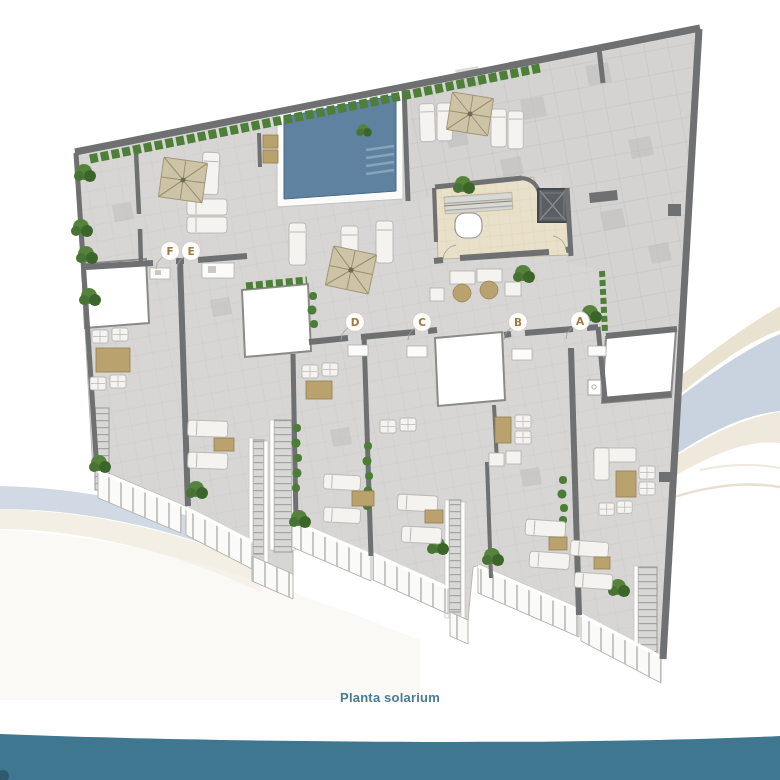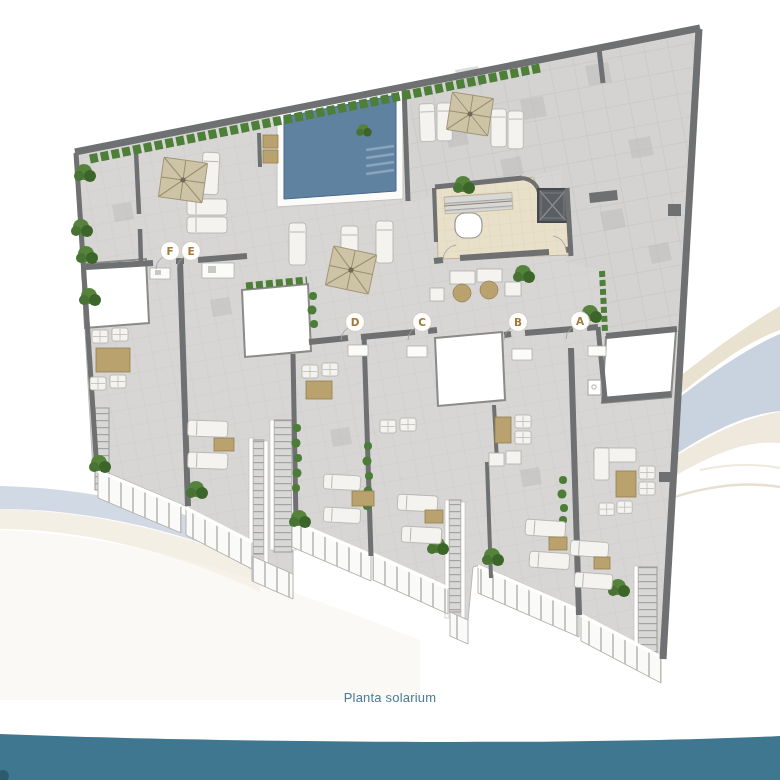--- a/index.html
+++ b/index.html
@@ -1,20 +1,20 @@
 <!DOCTYPE html>
 <html style="--c-accent_text: #4a7b97; --c-wave_band: #3f7690; --c-pool_water: #5e82a0; --c-pool_steps: #8aa5bb; --c-parasol: #cdc3a7; --c-parasol_rib: #9a8f6d; --c-marker_letter: #a5793a; --c-wall: #6e7071; --c-floor: #d7d6d4; --c-floor_line: #c6c5c3; --c-core_floor: #e9e0ca; --c-swoosh_blue: #c9d2df; --c-swoosh_beige: #e9e2d1; --c-hedge: #4e7f38; --c-hedge_dark: #3a6326; --c-lounger: #f4f3f0; --c-table_tan: #b9a26e; --c-railing: #f8f8f6; --c-stair: #d8d8d6;"><head>
 <meta charset="utf-8">
 <style>
   html,body{margin:0;padding:0;background:#ffffff;width:780px;height:780px;overflow:hidden;
     font-family:"Liberation Sans", sans-serif;}
   #stage{position:relative;width:780px;height:780px;background:#fff;}
   #plan-svg{position:absolute;left:0;top:0;}
   #caption{position:absolute;left:0;right:0;top:690px;text-align:center;
-    font-weight:normal;font-size:13px;letter-spacing:.2px;color:var(--c-accent_text,#4a7b97);}
+    font-weight:bold;font-size:13px;letter-spacing:.2px;color:var(--c-accent_text,#4a7b97);}
   .marker-circle{fill:#ffffff;stroke:#d3cdc2;stroke-width:1;}
   .marker-letter{font-family:"DejaVu Sans", sans-serif;font-size:10.5px;font-weight:bold;
     fill:var(--c-marker_letter,#a5793a);text-anchor:middle;}
   .wall{stroke:var(--c-wall,#6e7071);fill:none;stroke-linecap:butt;}
   .furn{fill:var(--c-lounger,#f4f3f0);stroke:#b0aeaa;stroke-width:.8;}
   .tan{fill:var(--c-table_tan,#b9a26e);stroke:#94804f;stroke-width:.8;}
   .mat{fill:#fbfbf9;stroke:#a9a8a4;stroke-width:.7;}
   .arcline{fill:none;stroke:#a3a2a0;stroke-width:.9;}
 </style>
 </head>

